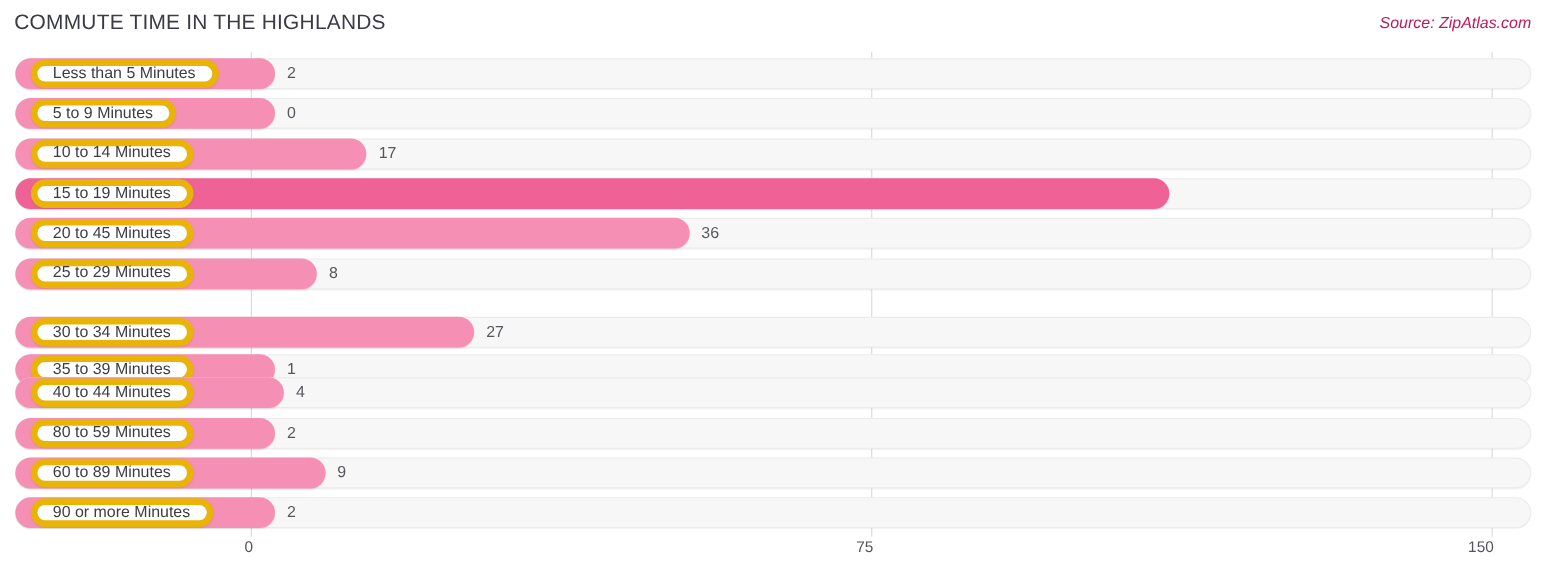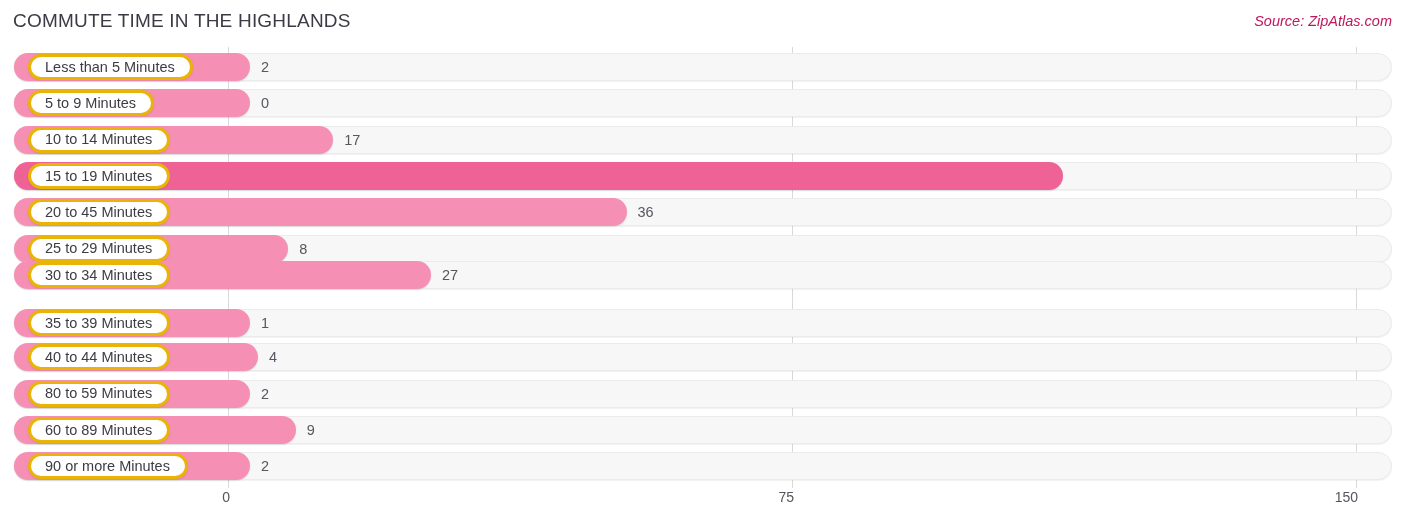--- a/index.html
+++ b/index.html
@@ -93,21 +93,21 @@
   .row.highlight .bar {
     background: #ef6296;
   }
   
   .label-pill {
     position: absolute;
     left: 14px;
     top: 1px;
     height: 26px;
     background: #ffffff;
-    border: 3px solid #eab308;
+    border: 6px solid #eab308;
     border-radius: 13px;
     box-sizing: border-box;
     display: flex;
     align-items: center;
     padding: 0 15px 0 14px;
     box-shadow: 0 1px 2px rgba(0,0,0,0.09);
     white-space: nowrap;
   }
   .label-text {
     font-size: 14.5px;
@@ -210,29 +210,29 @@
           <div class="value-out" style="left: 623.56px;">36</div>
         </div>
         <div class="row" style="top: 187.5px;">
           <div class="track"></div>
           <div class="bar" style="width: 274.16px;"></div>
           <div class="label-pill">
             <span class="label-text">25 to 29 Minutes</span>
           </div>
           <div class="value-out" style="left: 285.16px;">8</div>
         </div>
-        <div class="row" style="top: 214px;">
+        <div class="row" style="top: 241px;">
           <div class="track"></div>
           <div class="bar" style="width: 417.04px;"></div>
           <div class="label-pill">
             <span class="label-text">30 to 34 Minutes</span>
           </div>
           <div class="value-out" style="left: 428.04px;">27</div>
         </div>
-        <div class="row" style="top: 262px;">
+        <div class="row" style="top: 275px;">
           <div class="track"></div>
           <div class="bar" style="width: 236px;"></div>
           <div class="label-pill">
             <span class="label-text">35 to 39 Minutes</span>
           </div>
           <div class="value-out" style="left: 247px;">1</div>
         </div>
         <div class="row" style="top: 296.4px;">
           <div class="track"></div>
           <div class="bar" style="width: 244.08px;"></div>

